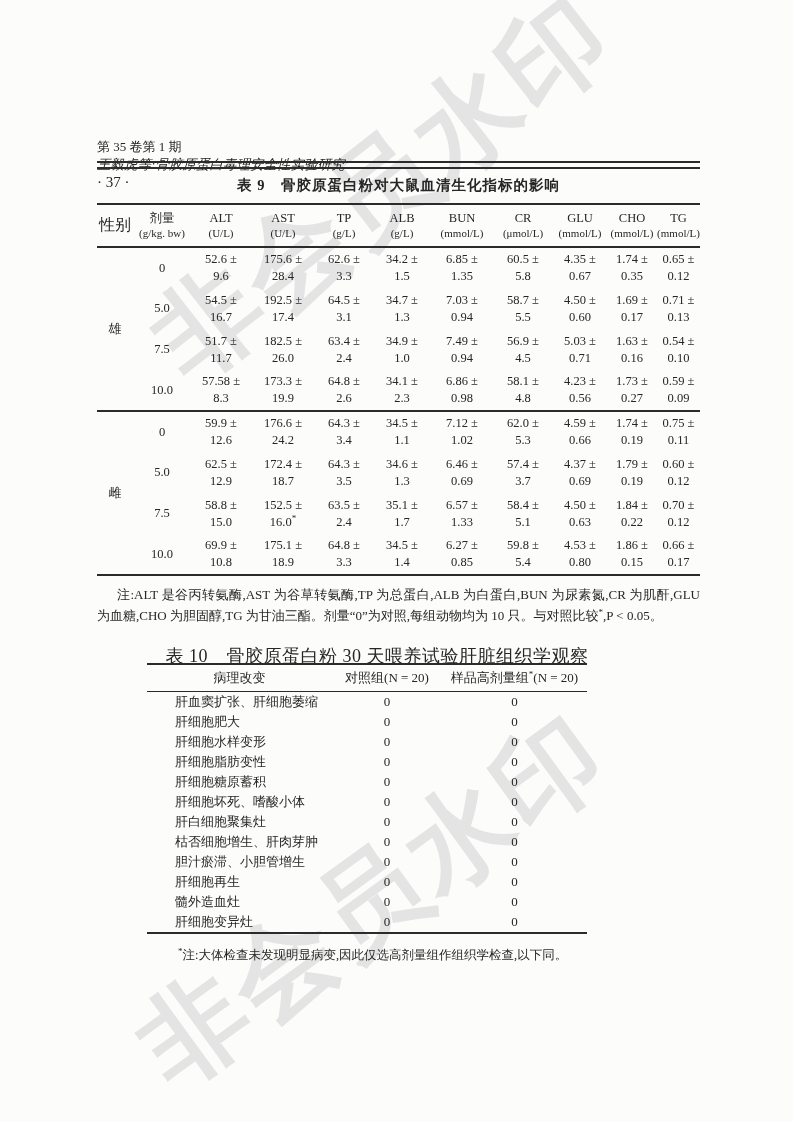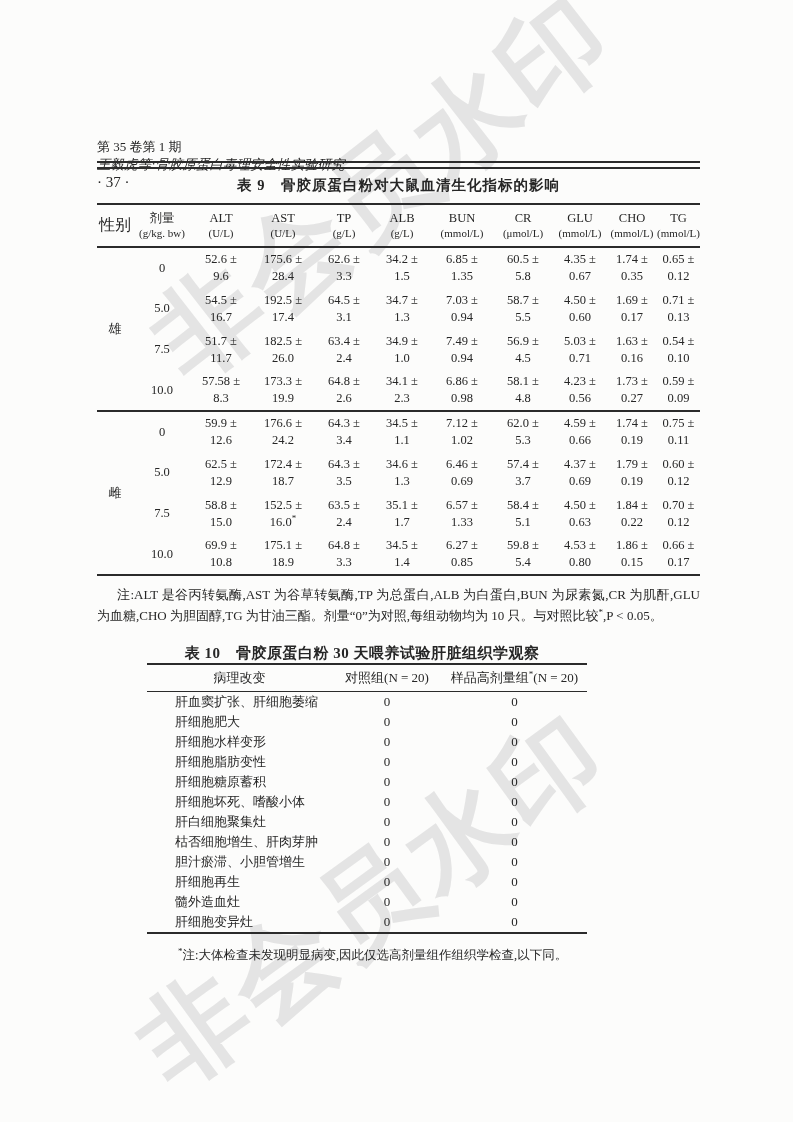--- a/index.html
+++ b/index.html
@@ -40,22 +40,22 @@
   .t9 td { height:41px; text-align:center; vertical-align:middle; font-size:12.5px; }
   .t9 .l1, .t9 .l2 { line-height:17px; }
   .t9 .sex-cell { font-size:13px; }
   .t9 tr.group-start td { border-top:2px solid #2b2b2b; }
   sup { font-size:9px; vertical-align:super; line-height:0; }
 
   .note9 { left:97px; top:584px; width:603px; font-size:13px; line-height:21px;
     text-align:justify; text-indent:20px; }
 
   
-  .t10-title { left:142px; top:644px; width:440px; text-align:center;
-    font-size:15px; font-weight:700; letter-spacing:0.5px; }
+  .t10-title { left:157px; top:644px; width:440px; text-align:center;
+    font-size:18px; font-weight:400; letter-spacing:0.5px; }
   .t10 { left:147px; top:663px; width:440px;
     border-top:2px solid #2b2b2b; border-bottom:2px solid #2b2b2b; }
   .t10 thead tr { border-bottom:1.5px solid #2b2b2b; }
   .t10 th { font-weight:400; height:27px; font-size:13px; text-align:center; vertical-align:middle; }
   .t10 td { height:20px; font-size:13px; line-height:20px; vertical-align:middle; }
   .t10 .path-cell { text-align:left; padding-left:28px; }
   .t10 .num-cell { text-align:center; }
 
   .note10 { left:178px; top:946px; width:500px; font-size:12.5px; line-height:18px; }
   .pageno-footer { left:97px; top:1120px; width:603px; text-align:center; font-size:12.5px; }

